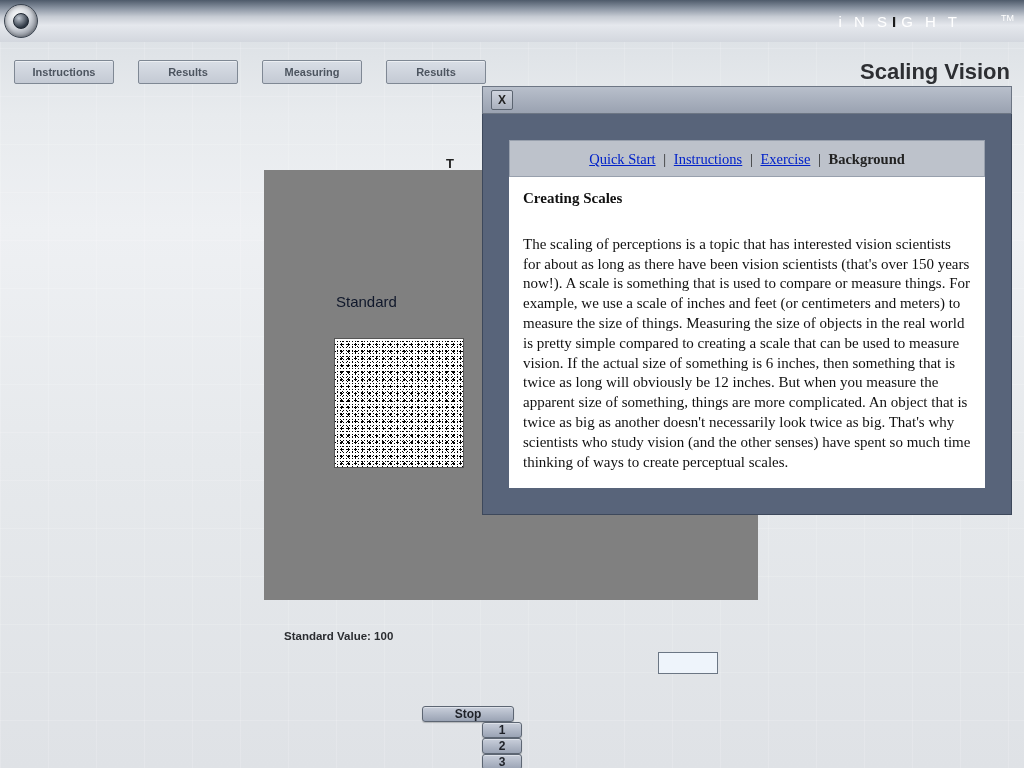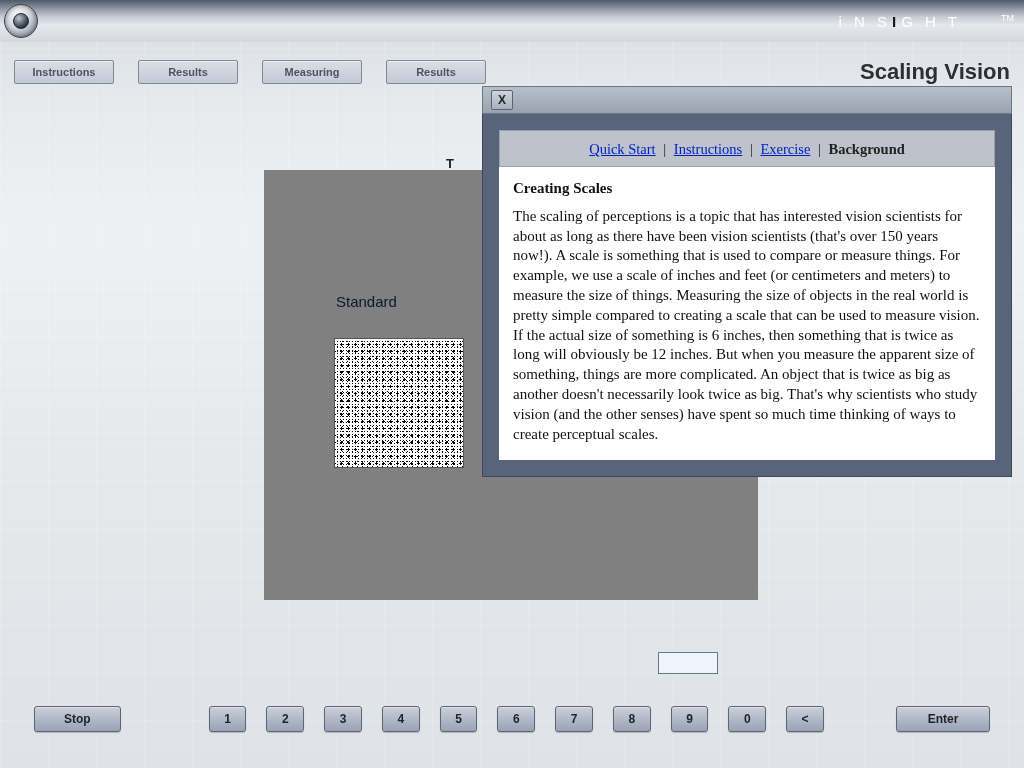--- a/index.html
+++ b/index.html
@@ -76,21 +76,21 @@
   
   .under {
     position:absolute; left:284px; top:628px; width:480px;
     font-size:11.5px; font-weight:bold; color:#2a2c30; line-height:1.45;
   }
   .estimate-input {
     position:absolute; left:658px; top:652px; width:60px; height:22px;
     background:#eef4fb; border:1px solid #6b7684;
   }
   
-  .bottombar { position:absolute; left:0; right:0; bottom:22px; height:40px; display:flex; align-items:flex-start; padding:0 34px; }
+  .bottombar { position:absolute; left:0; right:0; bottom:22px; height:40px; display:flex; align-items:center; padding:0 34px;flex-direction:column; }
   .kbtn {
     height:26px; background:linear-gradient(to bottom,#c9cfdb,#9aa3b4);
     border:1px solid #5d6673; border-radius:3px;
     color:#1f2229; font-size:12px; font-weight:bold;
     display:flex; align-items:center; justify-content:center;
     box-shadow: inset 0 1px 0 rgba(255,255,255,.4), 0 1px 1px rgba(0,0,0,.2);
   }
   .stop { width:92px; margin-right:88px; }
   .num { width:40px; margin-right:20px; }
   .enter { width:100px; margin-left:52px; }
@@ -100,35 +100,35 @@
     height:28px; background:linear-gradient(to bottom,#b8bfcb,#9aa2b1);
     border:1px solid #6d7684; display:flex; align-items:center; padding-left:8px;
   }
   .xbtn {
     width:22px; height:20px; background:linear-gradient(#cfd4de,#a9b0bd);
     border:1px solid #5b6470; border-radius:2px; font-size:12px; font-weight:bold;
     display:flex; align-items:center; justify-content:center; color:#222;
   }
   .panel-body {
     background:#58647a; border:1px solid #3d485b; border-top:none;
-    padding:16px;
+    padding:26px;
   }
   .panel-nav {
     background:#bdc2cb; border:1px solid #98a0ad; padding:10px 6px 8px;
     text-align:center; font-size:14.5px; color:#222;
     font-family: "Times New Roman", serif;
   }
   .panel-nav a { color:#0021c9; text-decoration:underline; cursor:pointer; }
   .panel-nav b { font-weight:bold; }
   .panel-nav span.sep { padding:0 4px; }
   .panel-content {
     background:#fff; padding:12px 14px 16px; font-family:"Times New Roman", serif;
     font-size:15px; color:#111; line-height:1.32;
   }
-  .panel-content h3 { font-size:15px; font-weight:bold; margin-bottom:8px; }
+  .panel-content h3 { font-size:15px; font-weight:bold; margin-bottom:26px; }
 </style>
 </head>
 <body>
 
 <div class="topbar">
   <div class="eye"></div>
   <div class="brand">
     <span>i N S</span><span class="i-dark">I</span><span>G H T</span><span class="tm">TM</span>
   </div>
 </div>
@@ -142,20 +142,21 @@
 </div>
 
 <div class="stage">
   <div class="t-label">T</div>
   <div class="std-label">Standard</div>
   <div class="noise patch1"></div>
   <div class="noise patch2"></div>
 </div>
 
 <div class="under">
+  <div>Standard Value: 100</div>
 </div>
 
 <input class="estimate-input" type="text" value="" style="">
 
 <div class="bottombar">
   <div class="kbtn stop">Stop</div>
   <div class="kbtn num">1</div>
   <div class="kbtn num">2</div>
   <div class="kbtn num">3</div>
   <div class="kbtn num">4</div>

